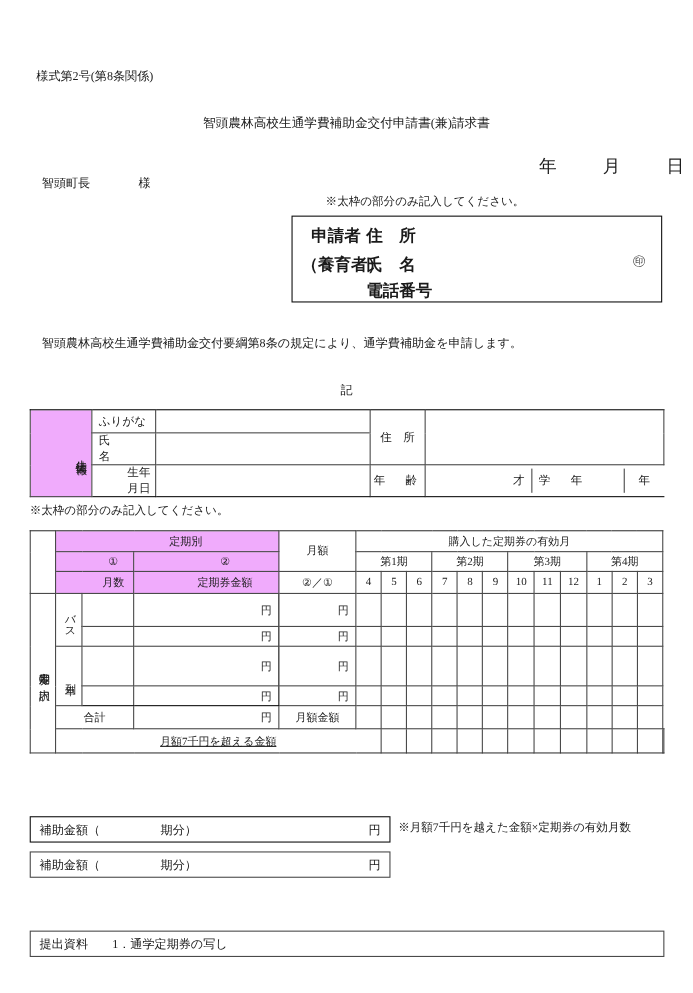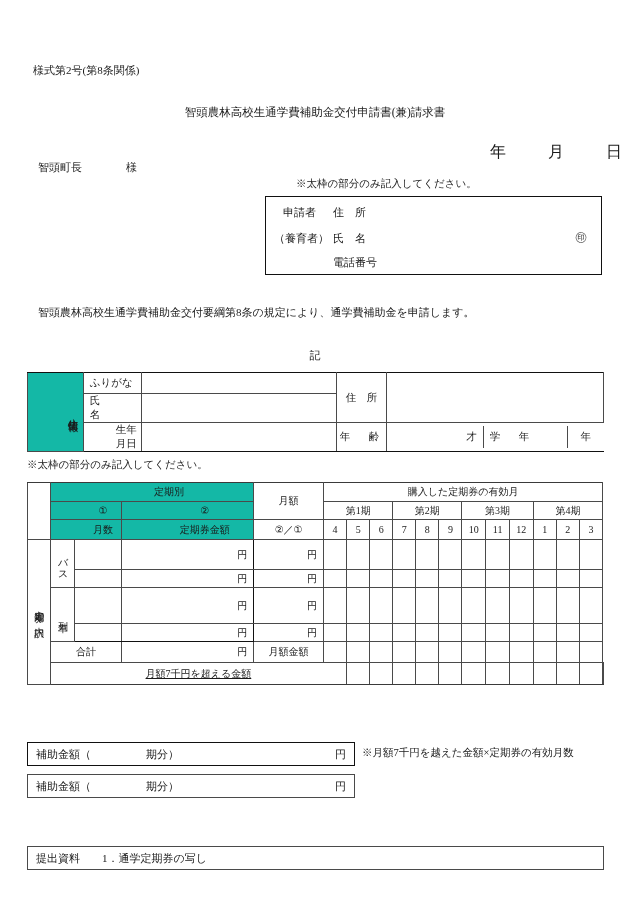--- a/index.html
+++ b/index.html
@@ -23,33 +23,33 @@
   #date-line span { display:inline-block; }
   #addressee   { left:38px;  top:161px; font-size:11px; }
   #notice-1    { left:296px; top:178px; font-size:10.5px; }
 
   
   #applicant-box {
     position:absolute; left:265px; top:196px; width:337px; height:79px;
     border:1.6px solid #111; box-sizing:border-box;
   }
   .ap-row { position:absolute; left:0; width:100%; height:26px; }
-  .ap-label { position:absolute; font-size:11px; }
+  .ap-label { position:absolute; font-size:15px;font-weight:bold; }
   .ap-l1 { left:17px; }
   .ap-l2 { left:67px; }
   #seal-mark { position:absolute; right:14px; font-size:12px; }
 
   
   #statement   { left:38px;  top:306px; font-size:11px; }
   #ki-mark     { left:0;     top:349px; width:630px; text-align:center; font-size:11px; }
 
   
   table { border-collapse:collapse; position:absolute; font-size:10.5px; }
   td { border:0.8px solid #4a4a4a; padding:0; vertical-align:middle; }
-  .shade { background:#14b8a6;padding-left:34px; }
+  .shade { background:#f0abfc;padding-left:34px; }
   .vlabel {
     writing-mode:vertical-rl;
     text-orientation:upright;
     letter-spacing:1px;
     margin:0 auto;
     line-height:1;
   }
   .pad-l  { padding-left:6px; }
   .pad-r  { padding-right:6px; text-align:right; }
   .c      { text-align:center; }

